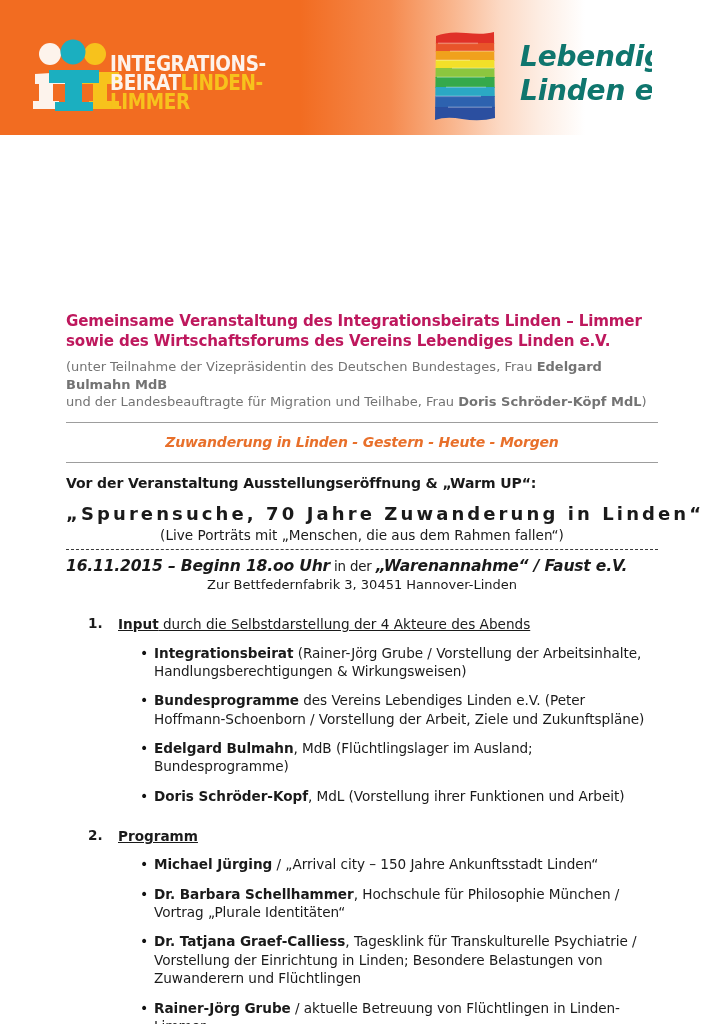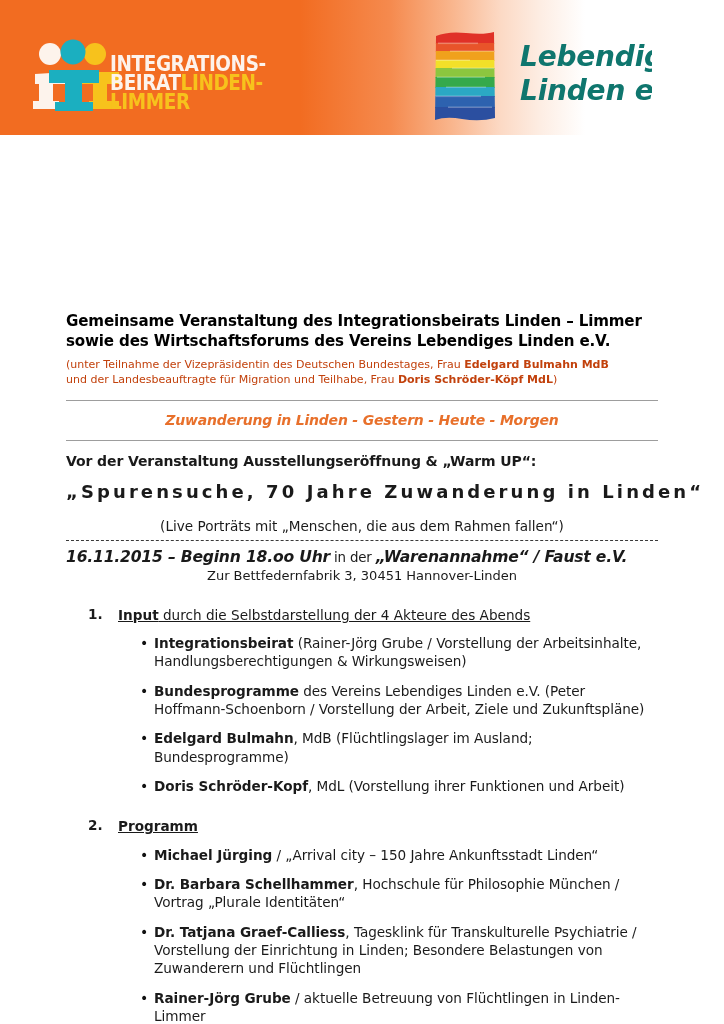--- a/index.html
+++ b/index.html
@@ -87,28 +87,28 @@
     left: 66px;
     top: 176px;
     width: 592px;
   }
 
   .head-block {
     font-weight: bold;
     font-size: 15.1px;
     line-height: 1.33;
     letter-spacing: -0.15px;
-    color: #000000;
+    color: #be185d;
   }
   .head-sub {
     margin-top: 7px;
-    font-size: 11px;
+    font-size: 13px;
     line-height: 1.34;
     font-weight: normal;
-    color: #c2410c;
+    color: #737373;
   }
   .head-sub b { font-weight: bold; }
 
   hr.rule {
     border: none;
     border-top: 1.4px solid #9d9d9d;
     margin: 12px 0 0 0;
     width: 100%;
   }
 
@@ -131,21 +131,21 @@
   }
   .spur {
     margin-top: 12px;
     text-align: center;
     font-weight: bold;
     font-size: 18px;
     letter-spacing: 3.1px;
     white-space: nowrap;
   }
   .live {
-    margin-top: 16px;
+    margin-top: 3px;
     text-align: center;
     font-size: 13.6px;
   }
 
   .dashed {
     margin-top: 6px;
     width: 100%;
     height: 1px;
     border-top: 1.4px dashed #3a3a3a;
   }

